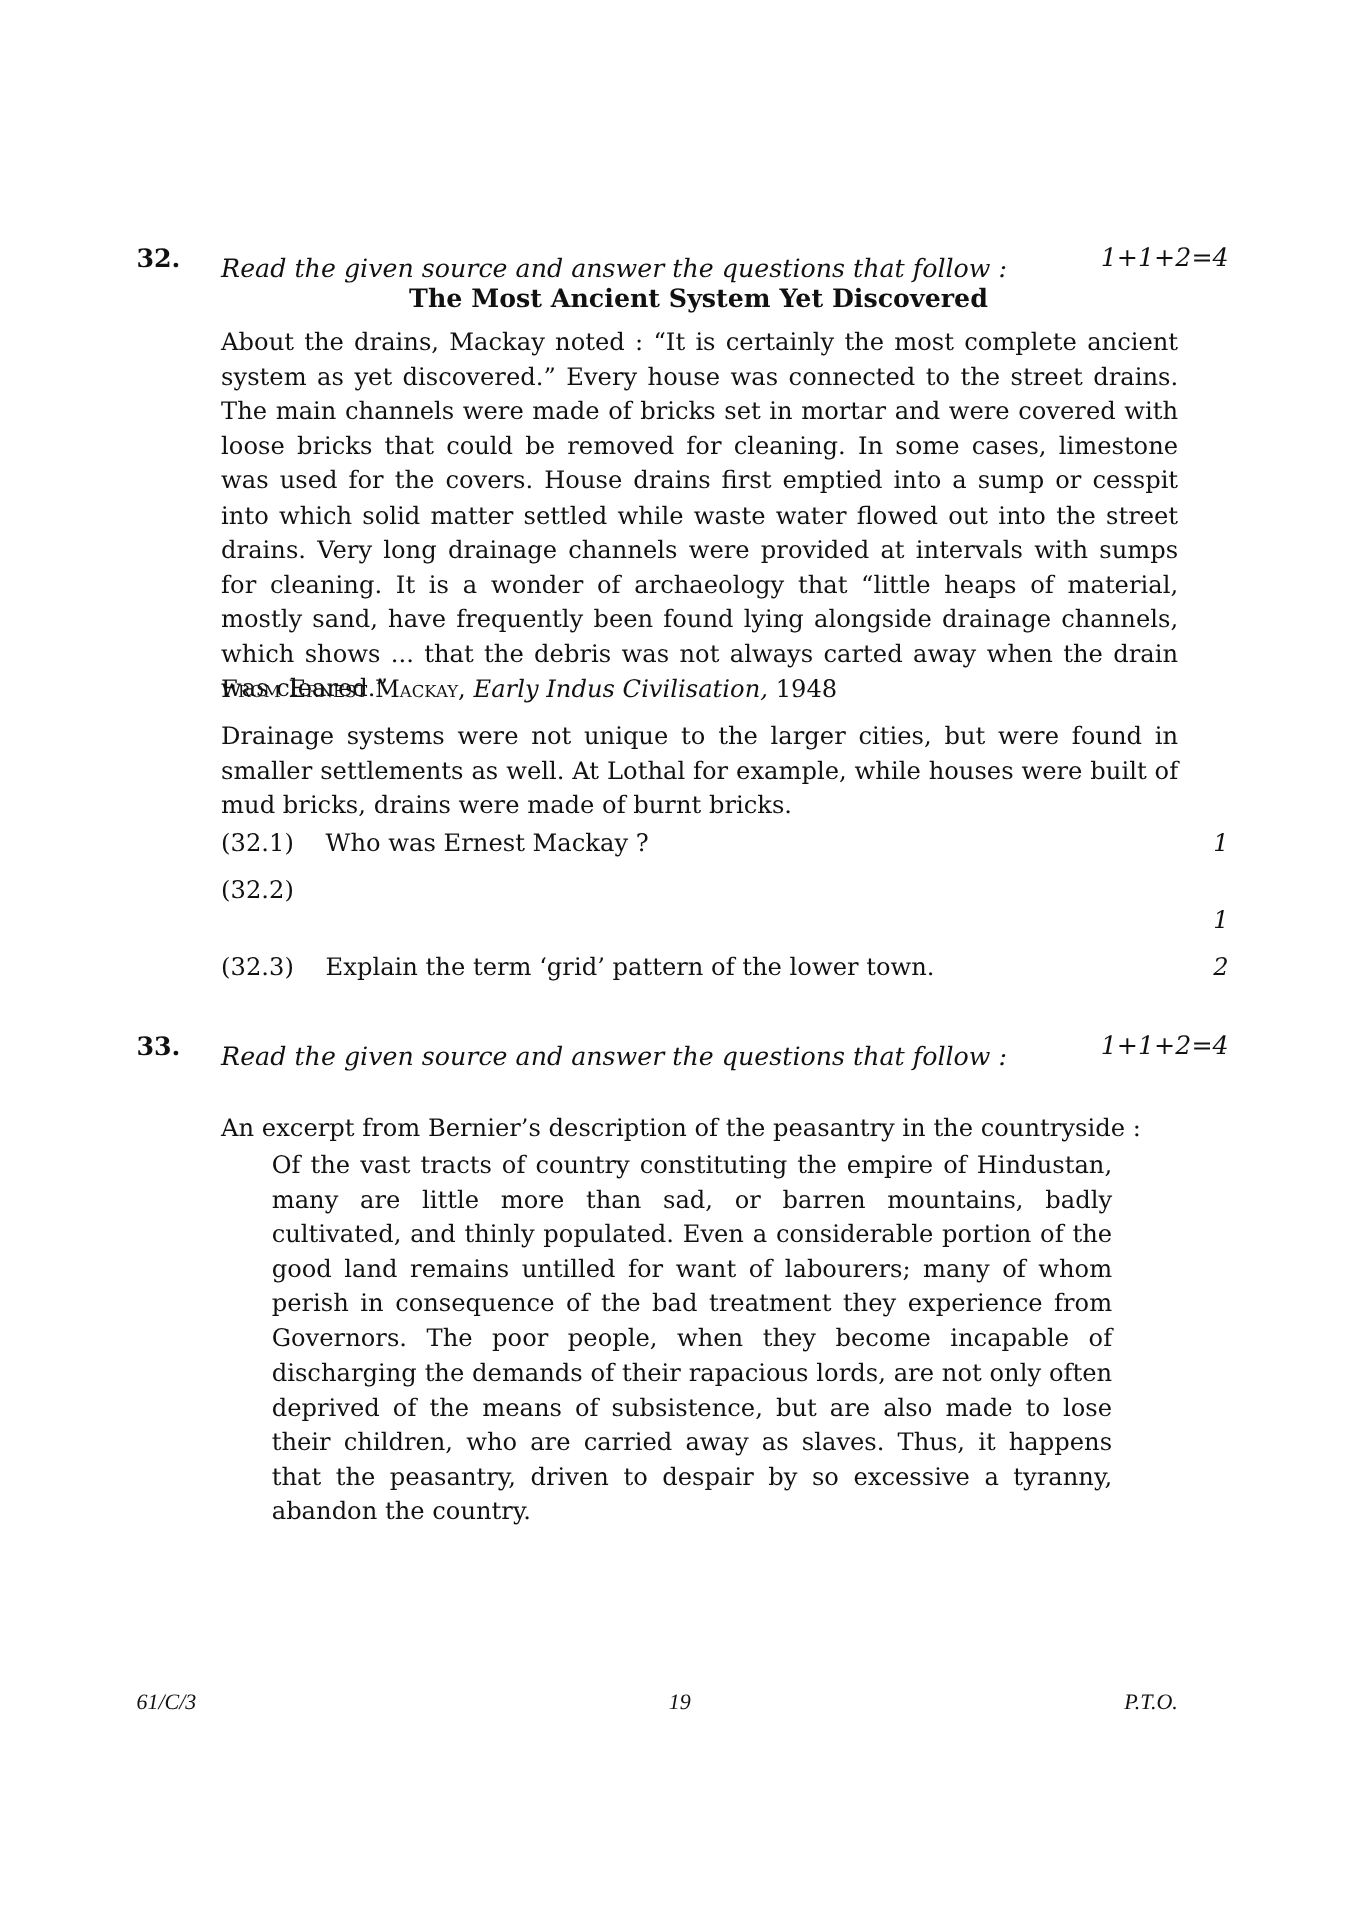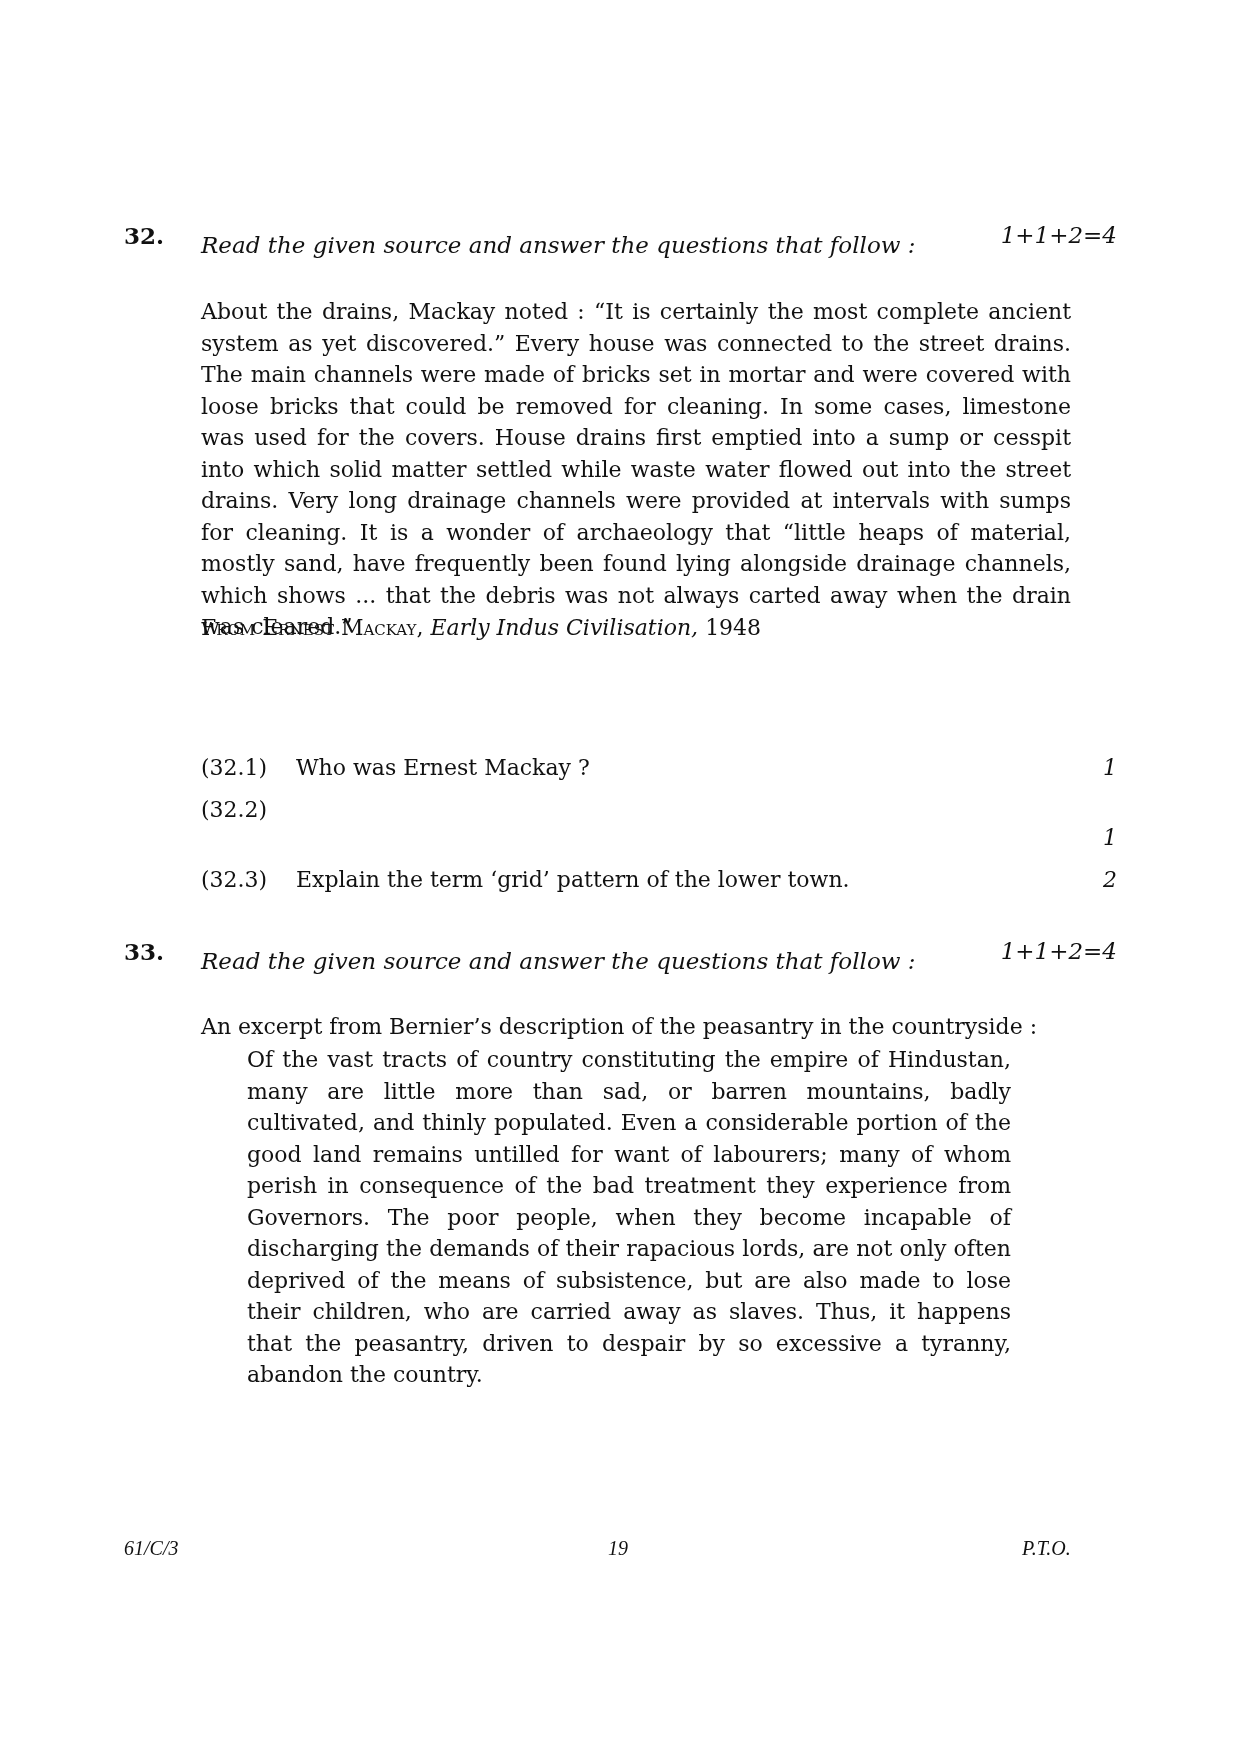--- a/index.html
+++ b/index.html
@@ -29,29 +29,31 @@
 </head>
 <body>
 
 <div class="page">
 
   <div class="qhead" style="top:222px;">
     <span class="qnum">32.</span>
     <span class="qtext">Read the given source and answer the questions that follow :</span>
     <span class="qmarks">1+1+2=4</span>
   </div>
+  <div class="title" style="top:258px;">The Most Ancient System Yet Discovered</div>
 
   <p class="para" style="top:296px;">About the drains, Mackay noted : “It is certainly the most complete ancient system as yet discovered.” Every house was connected to the street drains. The main channels were made of bricks set in mortar and were covered with loose bricks that could be removed for cleaning. In some cases, limestone was used for the covers. House drains first emptied into a sump or cesspit into which solid matter settled while waste water flowed out into the street drains. Very long drainage channels were provided at intervals with sumps for cleaning. It is a wonder of archaeology that “little heaps of material, mostly sand, have frequently been found lying alongside drainage channels, which shows ... that the debris was not always carted away when the drain was cleared.”</p>
 
   <div class="source" style="top:615px;">
     <span class="sc">From Ernest Mackay,</span>
     <span class="it">Early Indus Civilisation,</span>
     <span>1948</span>
   </div>
 
+  <p class="para" style="top:654px;">Drainage systems were not unique to the larger cities, but were found in smaller settlements as well. At Lothal for example, while houses were built of mud bricks, drains were made of burnt bricks.</p>
 
   <div class="subq" style="top:752px;">
     <span class="num">(32.1)</span>
     <span class="txt">Who was Ernest Mackay ?</span>
     <span class="mk">1</span>
   </div>
   <div class="subq" style="top:794px; height:62px;">
     <span class="num">(32.2)</span>
     <span class="mk" style="top:28px;">1</span>
   </div>

